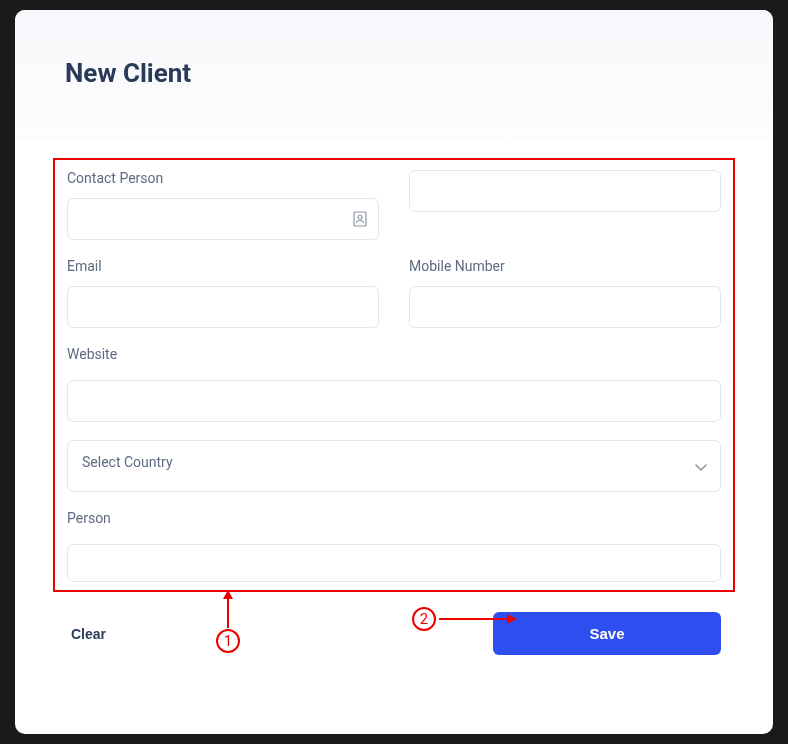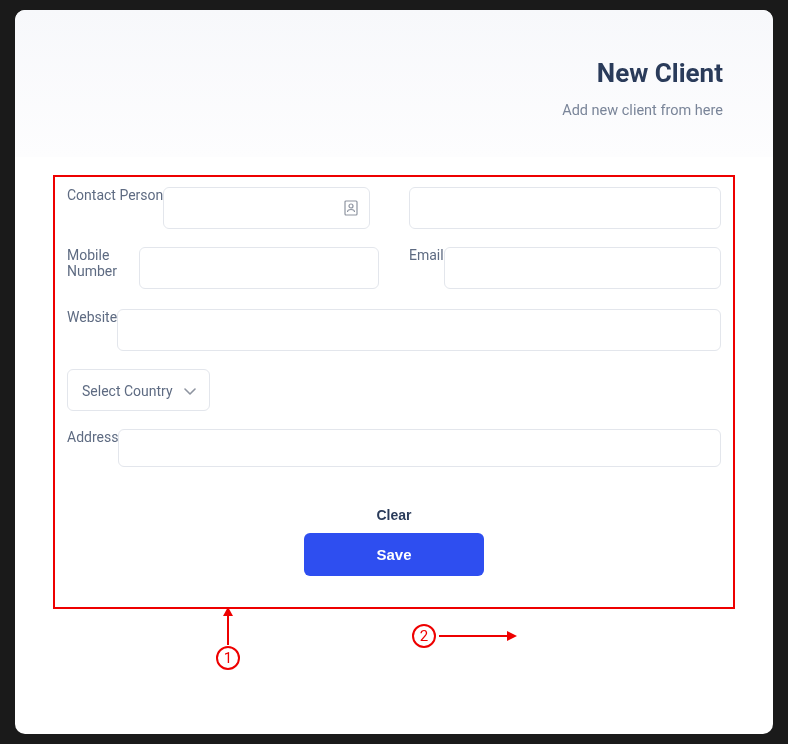--- a/index.html
+++ b/index.html
@@ -23,21 +23,20 @@
       bottom: 10px;
       background: #fff;
       border-radius: 10px;
       overflow: hidden;
       display: flex;
       flex-direction: column;
     }
     .modal-header {
       background: linear-gradient(180deg, #f7f8fb 0%, #fdfdfe 100%);
       padding: 48px 50px 38px 50px;
-      text-align: right;
     }
     .modal-title {
       font-size: 26px;
       font-weight: 700;
       color: #2a3b5a;
       margin-bottom: 14px;
     }
     .modal-subtitle {
       font-size: 14.5px;
       color: #7a8599;
@@ -62,23 +61,25 @@
       padding: 10px 14px 0 14px;
     }
     .form-row {
       display: flex;
       gap: 30px;
       margin-bottom: 18px;
     }
     .form-group {
       flex: 1;
       display: flex;
+      flex-direction: column;
     }
     .form-group.full {
       flex-basis: 100%;
+      gap: 6px;
     }
     .form-label {
       font-size: 14px;
       color: #5e6b82;
       margin-bottom: 12px;
       font-weight: 400;
     }
     .form-input {
       width: 100%;
       height: 42px;
@@ -98,21 +99,21 @@
       right: 12px;
       top: 50%;
       transform: translateY(-50%);
       width: 14px;
       height: 16px;
       pointer-events: none;
       color: #8e94a0;
     }
     .form-select {
       width: 100%;
-      height: 42px;
+      height: 52px;
       border: 1px solid #e3e6ec;
       border-radius: 6px;
       padding: 0 36px 0 14px;
       font-size: 14px;
       color: #5e6b82;
       background: #fff;
       outline: none;
       appearance: none;
       cursor: pointer;
     }
@@ -126,39 +127,38 @@
       transform: translateY(-50%);
       pointer-events: none;
       color: #8e94a0;
     }
     .button-row {
       display: flex;
       justify-content: space-between;
       align-items: center;
       padding: 12px 14px 0 14px;
       margin-top: 8px;
-      flex-direction: column;
     }
     .btn-clear {
       background: transparent;
       border: none;
       font-size: 14px;
       font-weight: 600;
       color: #2a3b5a;
       cursor: pointer;
       padding: 10px 4px;
     }
     .btn-save {
       background: #2e4ef0;
       border: none;
       color: #fff;
       font-size: 15px;
       font-weight: 600;
       padding: 13px 0;
-      width: 180px;
+      width: 228px;
       border-radius: 6px;
       cursor: pointer;
     }
     
     .marker {
       position: absolute;
       width: 24px;
       height: 24px;
       border: 2px solid #ee0000;
       border-radius: 50%;
@@ -176,21 +176,20 @@
       z-index: 9;
       pointer-events: none;
     }
   </style>
 </head>
 <body>
 
 <div class="modal">
   <div class="modal-header">
     <h1 class="modal-title">New Client</h1>
-    <p class="modal-subtitle">Add new client from here</p>
   </div>
 
   <div class="modal-body">
     <div class="annotation-box"></div>
 
     <div class="form-area">
 
       <div class="form-row">
         <div class="form-group">
           <label class="form-label">Contact Person</label>
@@ -205,25 +204,25 @@
             </span>
           </div>
         </div>
         <div class="form-group">
           <input class="form-input" value="" style="">
         </div>
       </div>
 
       <div class="form-row">
         <div class="form-group">
+          <label class="form-label">Email</label>
+          <input class="form-input" value="" style="">
+        </div>
+        <div class="form-group">
           <label class="form-label">Mobile Number</label>
-          <input class="form-input" value="" style="">
-        </div>
-        <div class="form-group">
-          <label class="form-label">Email</label>
           <input class="form-input" value="" style="">
         </div>
       </div>
 
       <div class="form-row">
         <div class="form-group full">
           <label class="form-label">Website</label>
           <input class="form-input" value="" style="">
         </div>
       </div>
@@ -236,21 +235,21 @@
               <svg width="12" height="8" viewBox="0 0 12 8" fill="none">
                   <path d="M1 1.5L6 6.5L11 1.5" stroke="#8e94a0" stroke-width="1.6" stroke-linecap="round" stroke-linejoin="round"></path>
                 </svg>
             </span>
           </div>
         </div>
       </div>
 
       <div class="form-row">
         <div class="form-group full">
-          <label class="form-label">Address</label>
+          <label class="form-label">Person</label>
           <input class="form-input" style="height: 38px;" value="">
         </div>
       </div>
 
     </div>
 
     <div class="button-row">
       <button class="btn-clear">Clear</button>
       <button class="btn-save">Save</button>
     </div>

